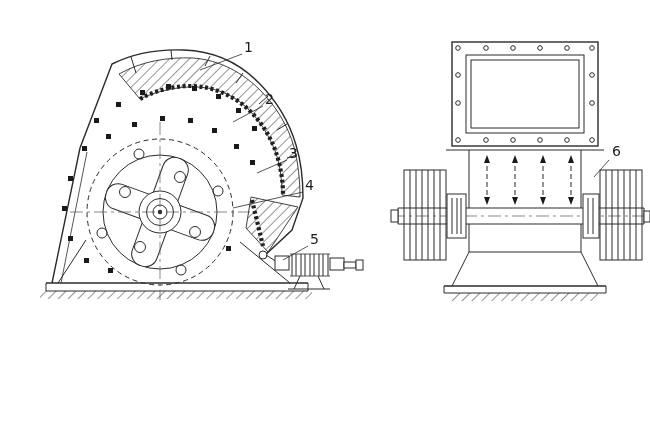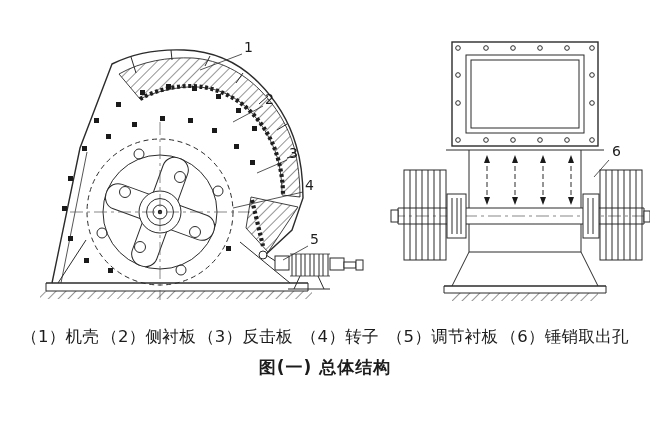--- a/index.html
+++ b/index.html
@@ -276,19 +276,15 @@
           <line x1="593" y1="198" x2="593" y2="234"></line>
       </g>
 
       <g>
         <line class="thin" x1="609" y1="160" x2="594" y2="177"></line>
         <text x="612" y="156">6</text>
       </g>
     </g>
   </svg>
 
-  <div class="caption legend">
-    <span>（1）机壳</span><span>（2）侧衬板</span><span>（3）反击板</span><span class="sp">（4）转子</span><span class="sp">（5）调节衬板</span><span>（6）锤销取出孔</span>
-  </div>
-
-  <div class="caption figtitle">图(一)  总体结构</div>
+
 
 </div>
 
 </body></html>

